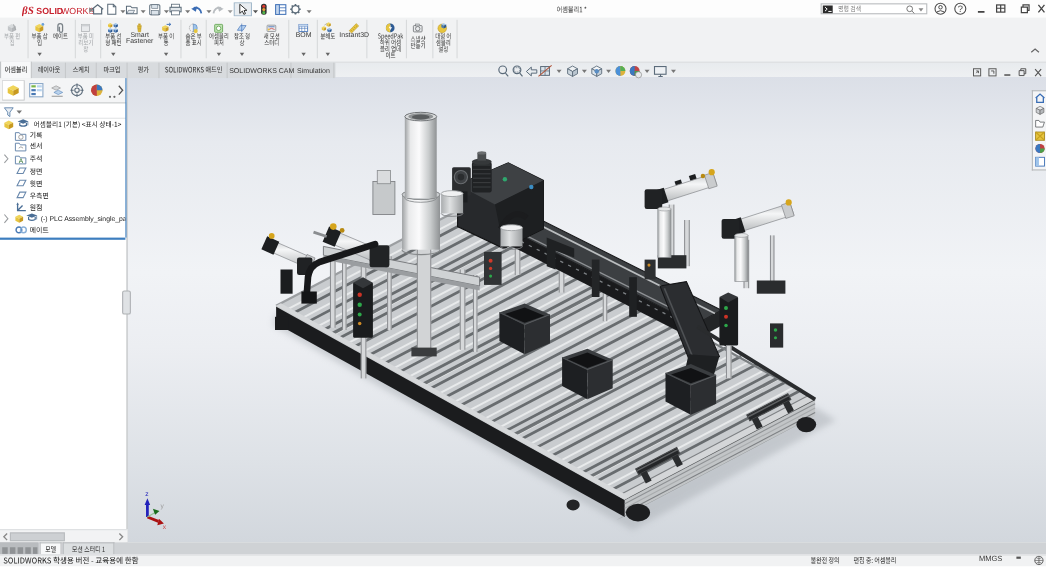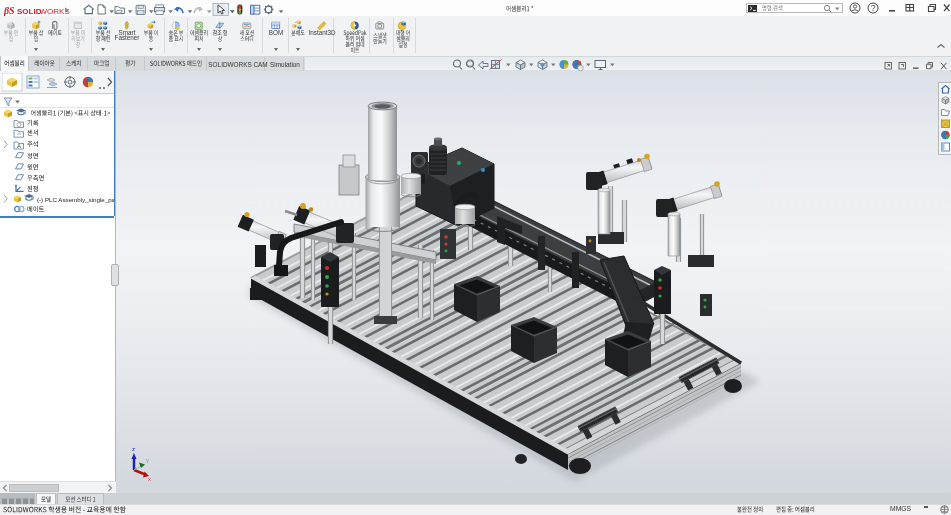--- a/index.html
+++ b/index.html
@@ -11,21 +11,21 @@
 #leftpanel{left:0;top:70px;width:116px;height:423px;background:#fff;border-right:1px solid #b4b7ba;z-index:2}
 #bottombar{left:0;top:493px;width:951px;height:11px;background:#cfd2d5;z-index:4}
 #statusbar{left:0;top:504px;width:951px;height:11px;background:#f1f2f3;border-top:1px solid #d8dadc;z-index:4}
 #ktext{left:0;top:0;z-index:5;pointer-events:none}
 .sep{position:absolute;top:2px;width:1px;height:35px;background:#d8dadb}
 .lat{position:absolute;color:#3a3a3a;font-size:6.3px;line-height:5.9px;text-align:center;white-space:pre}
 .dd{position:absolute;width:0;height:0;border-left:2.5px solid transparent;border-right:2.5px solid transparent;border-top:3px solid #666}
 </style></head><body>
 <div class="abs" id="vp"></div>
 <div class="abs" id="menubar">
-    <div class="abs" style="left:4px;top:2px;width:130px;height:12px"><svg width="130" height="12">
+    <div class="abs" style="left:20px;top:2px;width:130px;height:12px"><svg width="130" height="12">
         <text x="0" y="10" font-size="10" font-weight="bold" font-style="italic" fill="#c8232f" font-family="Liberation Serif">βS</text>
         <text x="13" y="9.5" font-size="8" font-weight="bold" fill="#c8232f">SOLID</text>
         <text x="35.5" y="9.5" font-size="8" fill="#c8232f">WORKS</text>
         <path d="M59 5 l4 2.5 -4 2.5 z" fill="#888" transform="translate(2,-1.5)"></path>
       </svg></div>
     <div class="abs" style="left:80px;top:1.5px"><svg width="207" height="12.9" viewBox="0 0 225 14">
         <path d="M4 7 L9.5 2.5 L15 7 M5.5 6.5 V11.5 H13.5 V6.5" fill="none" stroke="#5a6a78" stroke-width="1.2"></path>
         <g transform="translate(15,0)">
           <path d="M4.5 2 H10 L12.5 4.5 V12 H4.5 Z" fill="#fff" stroke="#5a6a78"></path>
           <path d="M10 2 V4.5 H12.5" fill="none" stroke="#5a6a78"></path>

